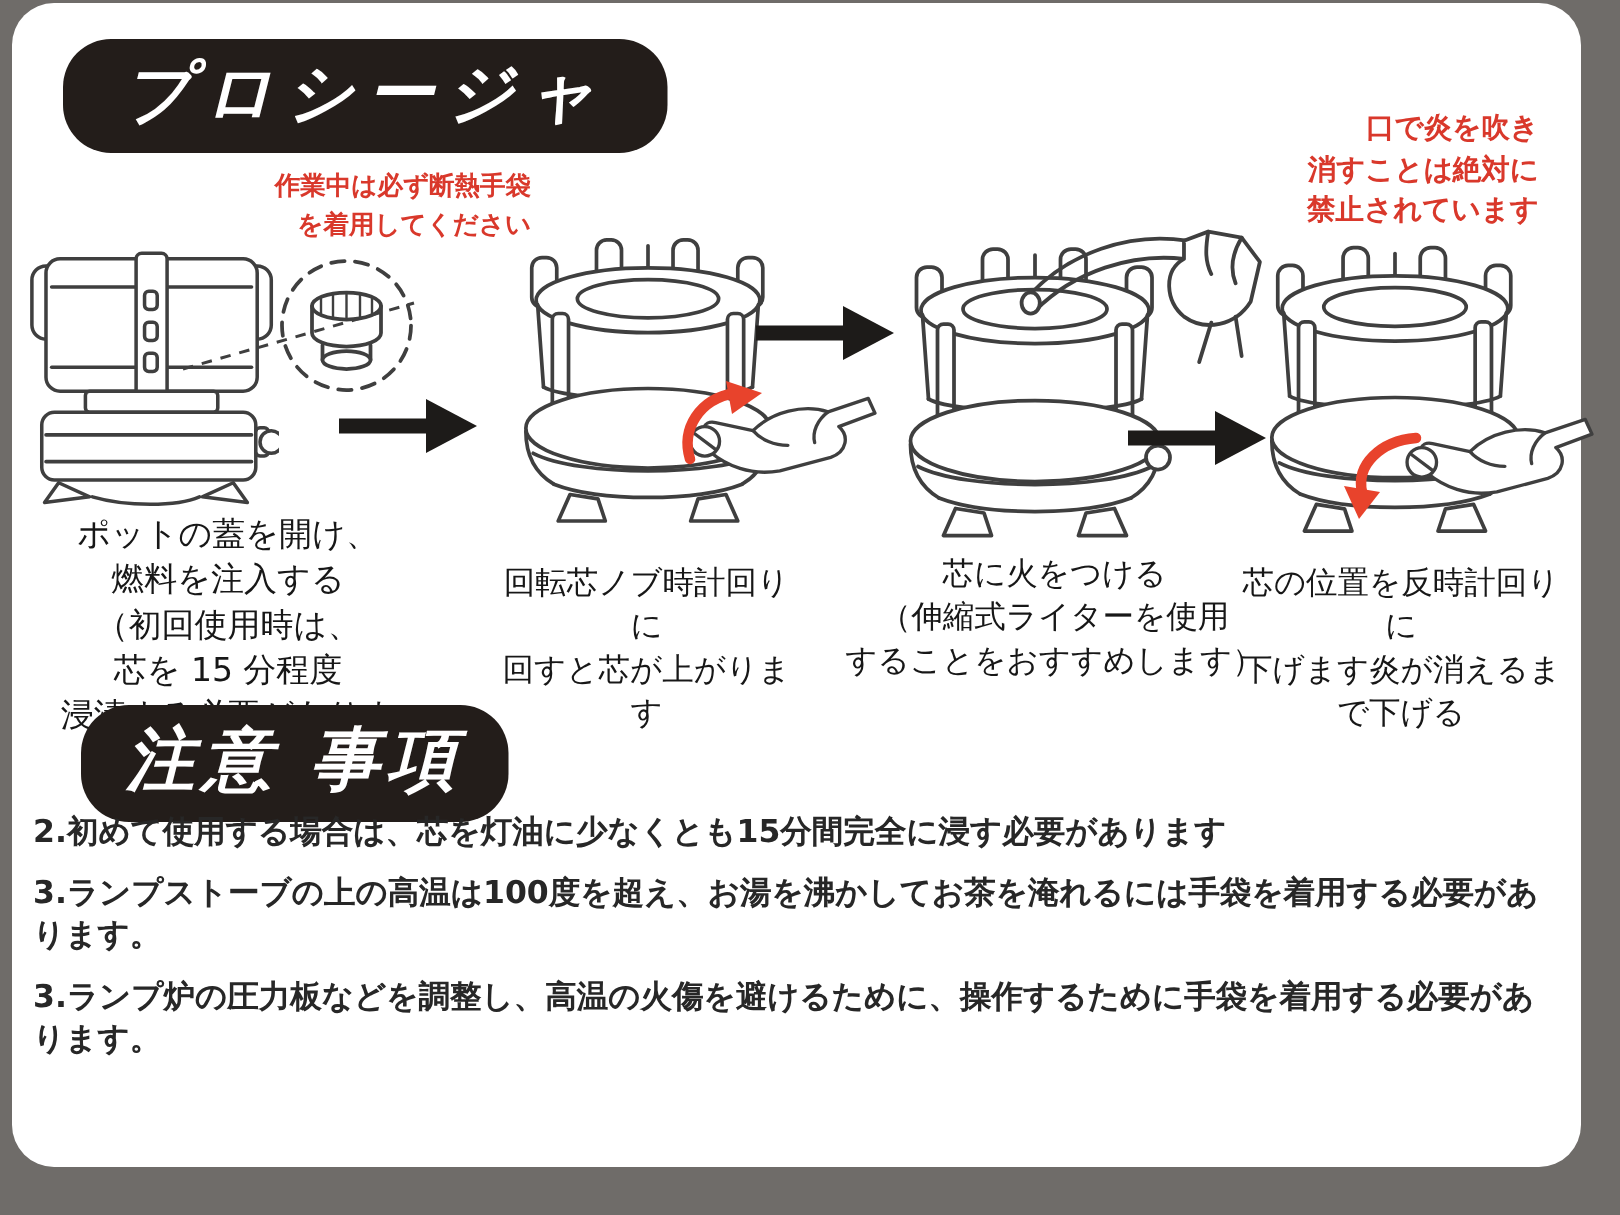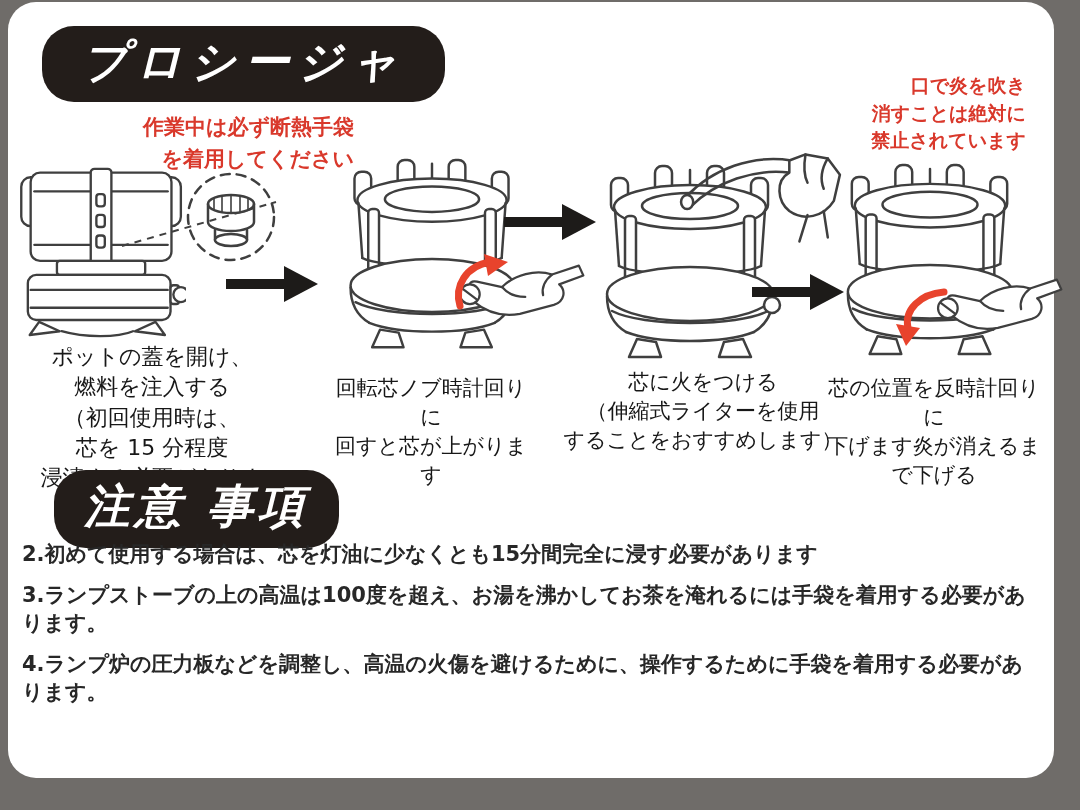--- a/index.html
+++ b/index.html
@@ -16,21 +16,21 @@
   .banner{
     background:#231d1a;color:#ffffff;border-radius:32px;
     font-weight:bold;text-align:center;white-space:nowrap;font-style:italic;
   }
   .banner.procedure{left:34px;top:24px;font-size:45px;letter-spacing:8px;padding:6px 40px 10px 40px;}
   .banner.caution{left:46px;top:468px;font-size:46px;letter-spacing:5px;padding:6px 30px 10px 30px;}
   .red-note{
     color:#d9382b;font-weight:bold;text-align:right;
     white-space:pre-line;line-height:1.5;
   }
-  .gloves-note{left:78px;top:110px;width:268px;font-size:21px;}
+  .gloves-note{left:78px;top:110px;width:268px;font-size:17px;}
   .noblow-note{left:828px;top:70px;width:190px;font-size:19px;line-height:1.45;}
   .step-caption{
     color:#171717;font-weight:normal;text-align:center;
     white-space:pre-line;font-size:21px;line-height:1.38;
   }
   .cap1{left:14px;top:340px;width:260px;font-size:22px;}
   .cap2{left:318px;top:372px;width:210px;}
   .cap3{left:540px;top:366px;width:310px;}
   .cap4{left:812px;top:372px;width:228px;}
   .cautions{
@@ -204,16 +204,16 @@
 下げます炎が消えるま
 で下げる</div>
 
   <div class="abs banner caution">
     <span>注意 事項</span>
   </div>
 
   <div class="abs cautions">
     <p>2.初めて使用する場合は、芯を灯油に少なくとも15分間完全に浸す必要があります</p>
     <p>3.ランプストーブの上の高温は100度を超え、お湯を沸かしてお茶を淹れるには手袋を着用する必要があります。</p>
-    <p>4.ランプ炉の圧力板などを調整し、高温の火傷を避けるために、操作するために手袋を着用する必要があります。</p>
+    <p>3.ランプ炉の圧力板などを調整し、高温の火傷を避けるために、操作するために手袋を着用する必要があります。</p>
   </div>
 
 </div>
 
 </body></html>

